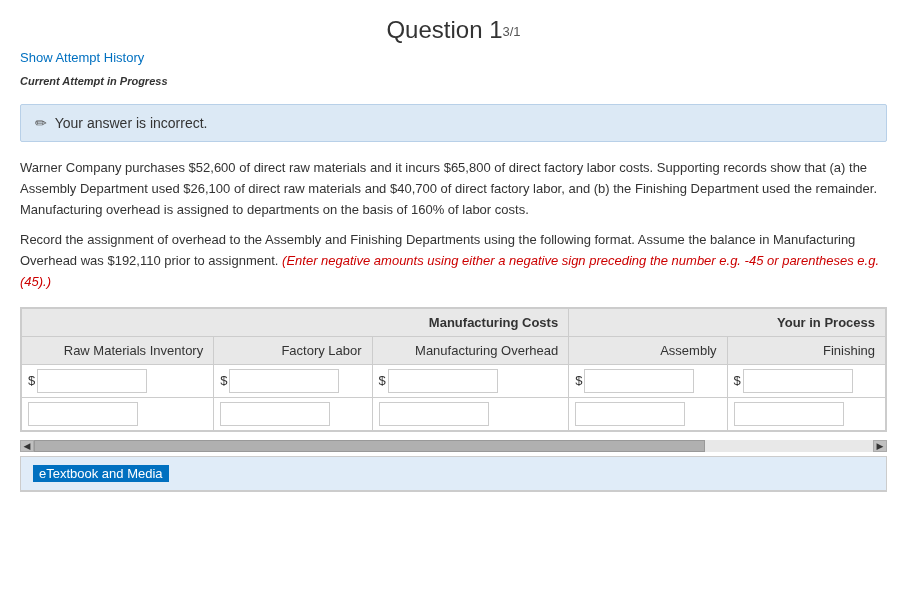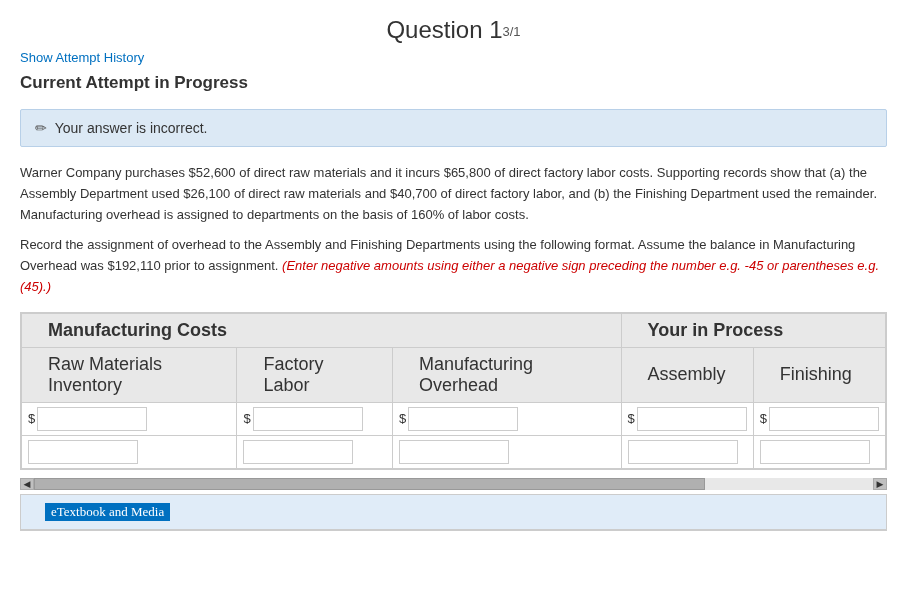--- a/index.html
+++ b/index.html
@@ -33,22 +33,23 @@
     .link-blue {
       color: #0070c0;
       text-decoration: none;
       cursor: pointer;
       font-size: 13px;
       display: inline-block;
       margin-bottom: 4px;
     }
     .current-attempt {
       font-weight: bold;
-      font-size: 17px;
+      font-size: 11px;
       margin-bottom: 22px;
+      font-style: italic;
     }
     .alert-box {
       background-color: #dce9f5;
       border: 1px solid #b8d0e8;
       padding: 10px 14px;
       margin-bottom: 16px;
       display: flex;
       align-items: center;
       gap: 8px;
       border-radius: 2px;
@@ -80,24 +81,24 @@
       margin-bottom: 8px;
     }
     .cost-table {
       border-collapse: collapse;
       width: 100%;
       min-width: 700px;
     }
     .cost-table th {
       background: #e8e8e8;
       border: 1px solid #ccc;
-      padding: 6px 26px;
-      text-align: left;
+      padding: 6px 10px;
+      text-align: right;
       font-weight: normal;
-      font-size: 18px;
+      font-size: 13px;
     }
     .cost-table th.group-header {
       font-weight: bold;
     }
     .cost-table td {
       border: 1px solid #ccc;
       padding: 4px 6px;
       vertical-align: top;
     }
     .input-row td {
@@ -162,28 +163,27 @@
       height: 100%;
       background: #b0b0b0;
       border: 1px solid #999;
     }
     .resources-section {
       border: 1px solid #ccc;
       margin-top: 4px;
     }
     .resources-header {
       background: #e0ecf8;
-      padding: 8px 24px;
+      padding: 8px 12px;
       font-size: 13px;
       color: #0070c0;
       cursor: pointer;
       border-bottom: 1px solid #ccc;
       display: flex;
       align-items: center;
-      font-family: Liberation Serif, serif;
     }
     .resources-header .selected-label {
       background: #0070c0;
       color: #fff;
       padding: 1px 6px;
       font-size: 13px;
     }
     .resources-body {
       padding: 8px 12px;
     }

